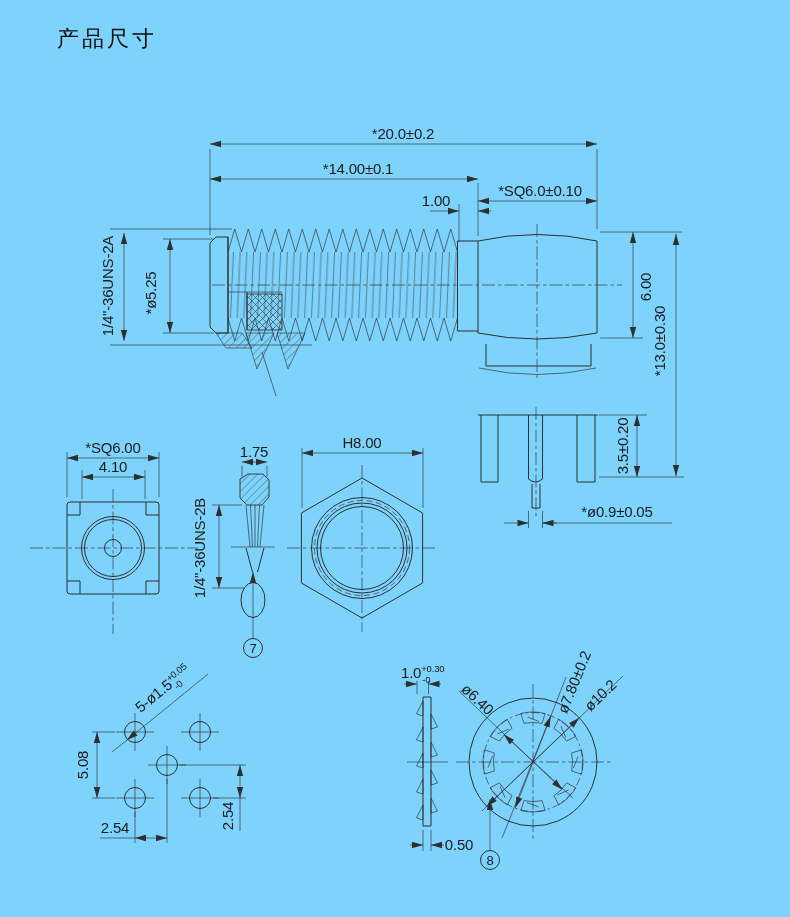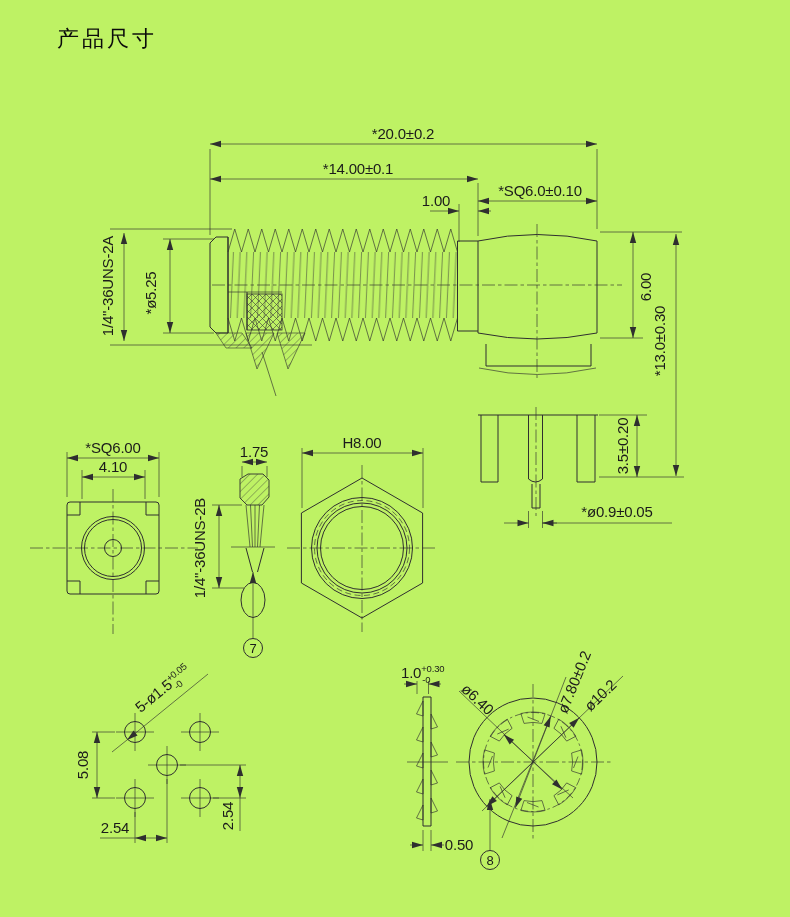--- a/index.html
+++ b/index.html
@@ -1,16 +1,16 @@
 <!DOCTYPE html>
 <html><head>
 <meta charset="utf-8">
 <style>
   html,body{margin:0;padding:0;background:#f5f5f5;}
-  .page{width:790px;height:917px;position:relative;background:#bef264;overflow:hidden;}
+  .page{width:790px;height:917px;position:relative;background:#7dd3fc;overflow:hidden;}
   svg{display:block;}
   .ln{stroke:#2f2f2f;stroke-width:1;fill:none;}
   .lt{stroke:#2f2f2f;stroke-width:.65;fill:none;}
   .cl{stroke:#2f2f2f;stroke-width:.65;fill:none;stroke-dasharray:13 3 3.5 3;}
   .dsh{stroke-dasharray:6 3.5;}
   text{fill:#1b1b1b;font-family:"Liberation Sans","DejaVu Sans",sans-serif;font-size:15px;letter-spacing:-.2px;}
   .ttl{font-size:22px;letter-spacing:3px;fill:#0a0a0a;}
   .tol{font-size:9.5px;}
   .bal{font-size:13px;}
   .mid{text-anchor:middle;}

